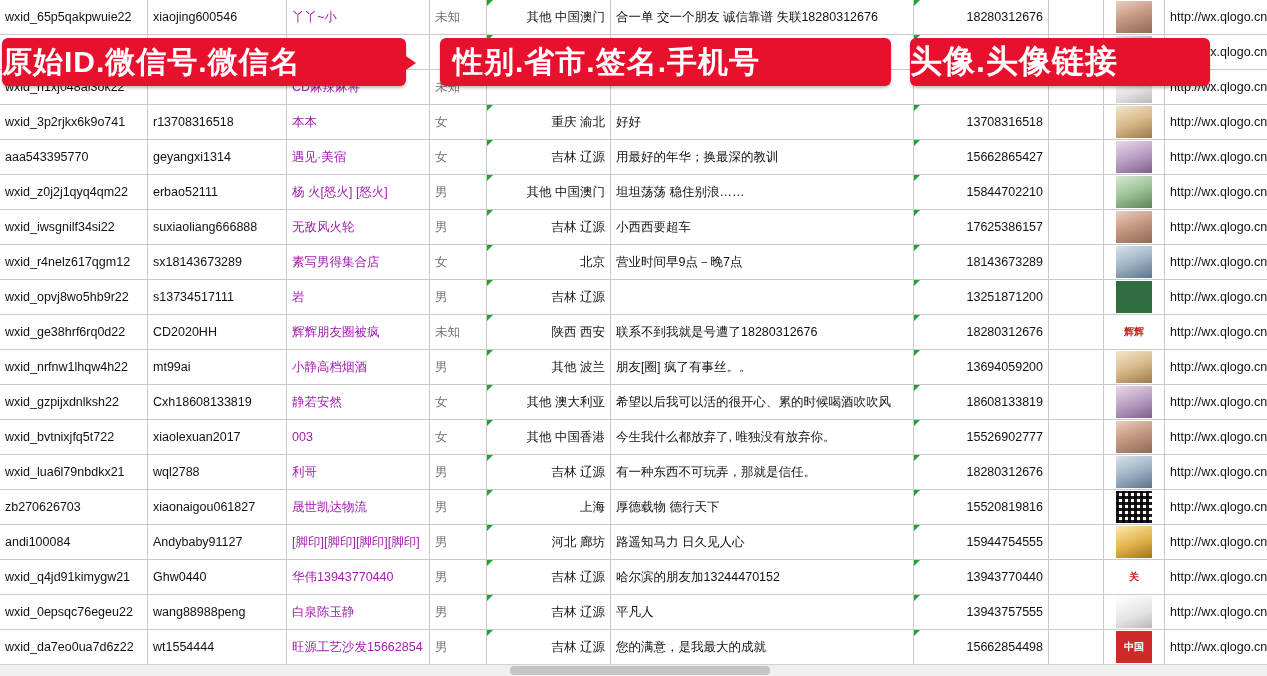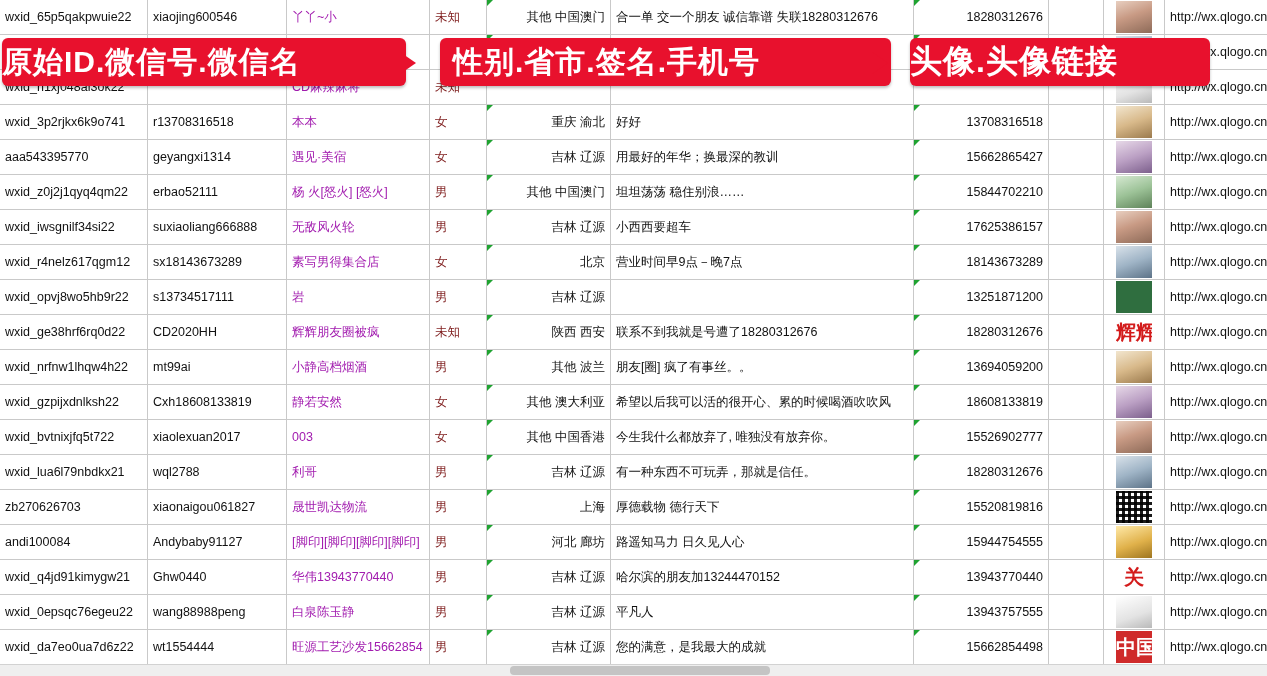--- a/index.html
+++ b/index.html
@@ -50,21 +50,21 @@
   .c4 { width: 113px; }
   .c5 { width: 292px; }
   .c6 { width: 124px; }
   .c7 { width: 44px;  }
   .c8 { width: 50px;  }
   .c9 { width: 201px; }
 
   .cell-id     { color: #111; }
   .cell-wxno   { color: #111; }
   .cell-name   { color: #a21caf; }
-  .cell-sex    { color: #7f1d1d; }
+  .cell-sex    { color: #737373; }
   .cell-region { color: #111; }
   .cell-sign   { color: #111; }
   .cell-phone  { color: #111; }
   .cell-link   { color: #111; }
 
   
   td.avatar-cell {
     padding: 0;
     text-align: center;
   }
@@ -90,21 +90,21 @@
   .av-qr {
     background:
       repeating-linear-gradient(0deg,#1b1b1b 0 3px,#ffffff 3px 6px),
       repeating-linear-gradient(90deg,#1b1b1b 0 3px,#ffffff 3px 6px);
     background-blend-mode: multiply;
   }
   .avatar .glyph {
     position: absolute;
     left: 0; right: 0; top: 50%;
     transform: translateY(-50%);
-    font-size: 20px;
+    font-size: 10px;
     font-weight: bold;
     color: #d31b1b;
     line-height: 1;
     text-align: center;
   }
   .avatar .glyph.white { color: #ffffff; }
 
   
   .tri {
     position: relative;

